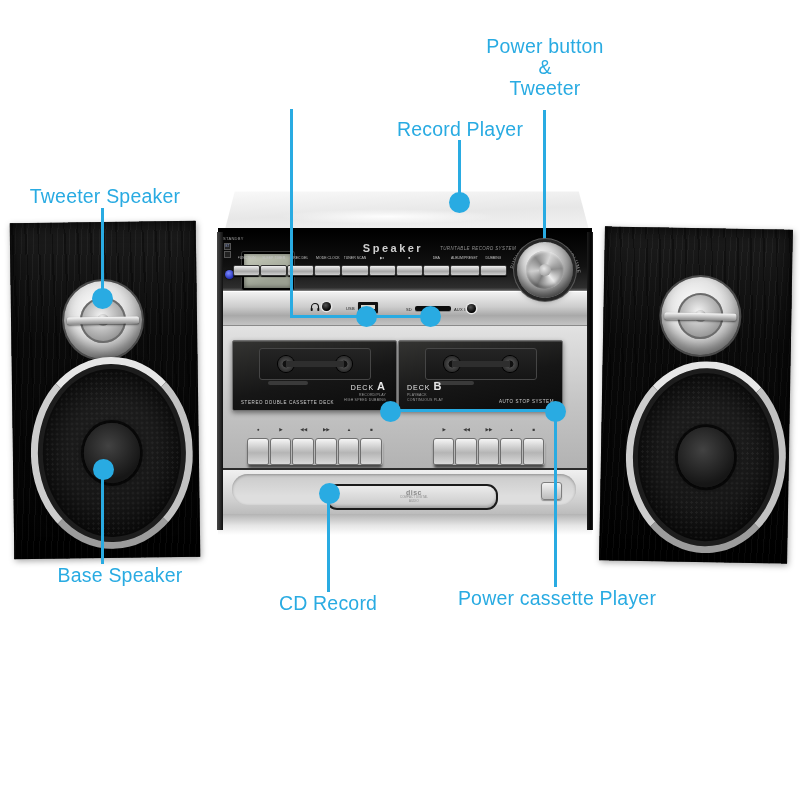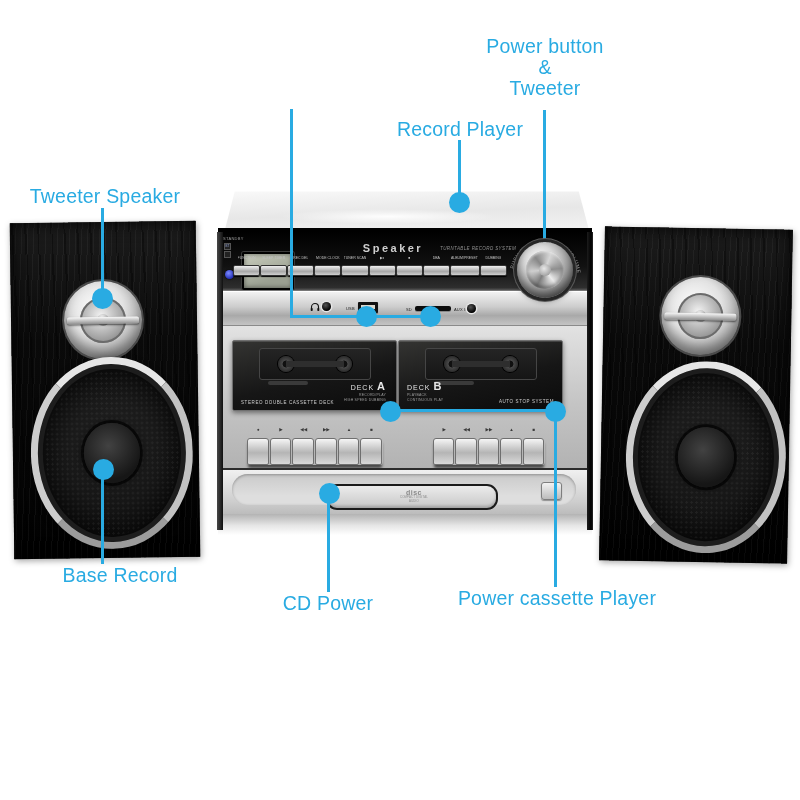--- a/index.html
+++ b/index.html
@@ -351,25 +351,25 @@
   <div class="callout-label" style="left:465px;top:36px;width:160px;">
     <div>Power button</div>
     <div>&amp;</div>
     <div>Tweeter</div>
   </div>
   <div class="cline" style="left:543px;top:110px;width:3px;height:153px;"></div>
   <div class="cdot" style="left:533px;top:252px;"></div>
 
   <div class="cdot" style="left:93px;top:459px;"></div>
   <div class="cline" style="left:101px;top:477px;width:3px;height:87px;"></div>
-  <div class="callout-label" style="left:40px;top:565px;width:160px;">Base Record</div>
+  <div class="callout-label" style="left:40px;top:565px;width:160px;">Base Speaker</div>
 
   <div class="cdot" style="left:319px;top:483px;"></div>
   <div class="cline" style="left:327px;top:501px;width:3px;height:91px;"></div>
-  <div class="callout-label" style="left:258px;top:593px;width:140px;">CD Power</div>
+  <div class="callout-label" style="left:258px;top:593px;width:140px;">CD Record</div>
 
   <div class="cline" style="left:390px;top:409px;width:167px;height:3px;"></div>
   <div class="cdot" style="left:380px;top:401px;"></div>
   <div class="cdot" style="left:545px;top:401px;"></div>
   <div class="cline" style="left:554px;top:411px;width:3px;height:176px;"></div>
   <div class="callout-label" style="left:457px;top:588px;width:200px;">Power cassette Player</div>
 
 </div>
 
 </body></html>

